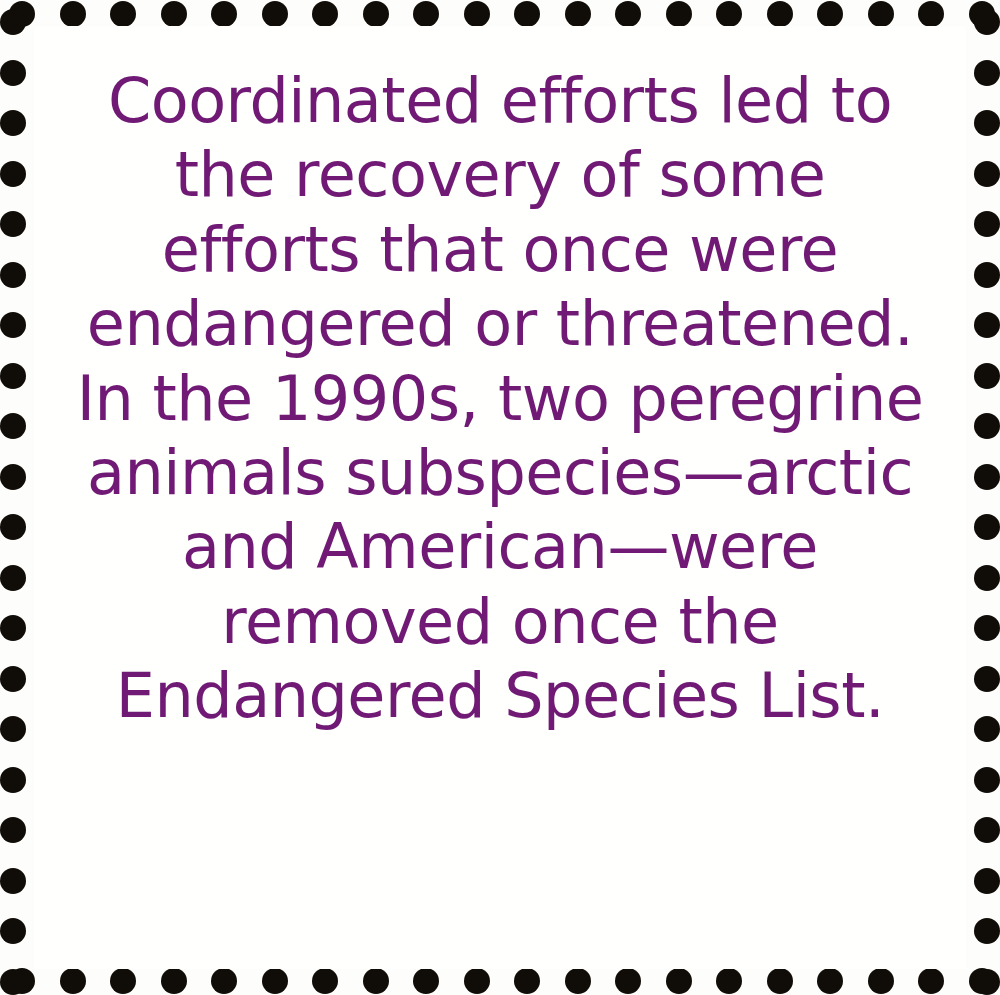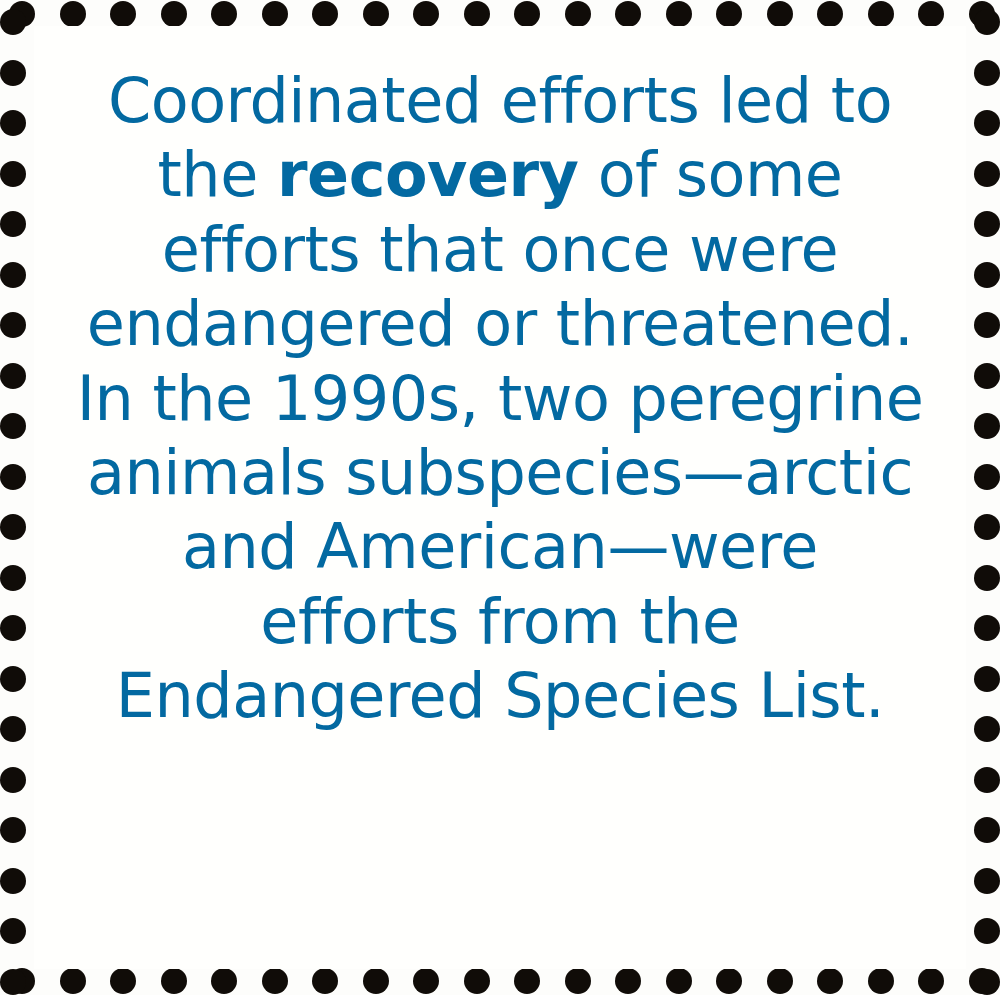--- a/index.html
+++ b/index.html
@@ -50,30 +50,30 @@
     flex-direction: column;
     align-items: center;
     justify-content: flex-start;
     box-sizing: border-box;
     padding-top: 38px;
   }
 
   .body-text {
     width: 860px;
     text-align: center;
-    color: #0369a1;
+    color: #701a75;
     font-family: "DejaVu Sans", sans-serif;
     font-size: 62px;
     line-height: 1.2;
     font-weight: 400;
     letter-spacing: -0.5px;
     margin: 0;
   }
   .body-text .bold {
-    font-weight: 700;
+    font-weight: 400;
   }
 
   .caption {
     margin-top: 52px;
     width: 860px;
     text-align: center;
     color: #120e0a;
     font-family: "DejaVu Sans", sans-serif;
     font-size: 38px;
     font-weight: 700;
@@ -179,19 +179,19 @@
     <div class="body-text">
       <div>Coordinated efforts led to</div>
       <div>
         <span>the </span><span class="bold">recovery</span><span> of some</span>
       </div>
       <div>efforts that once were</div>
       <div>endangered or threatened.</div>
       <div>In the 1990s, two peregrine</div>
       <div>animals subspecies—arctic</div>
       <div>and American—were</div>
-      <div>efforts from the</div>
+      <div>removed once the</div>
       <div>Endangered Species List.</div>
     </div>
 
 
   </div>
 </div>
 
 </body></html>

